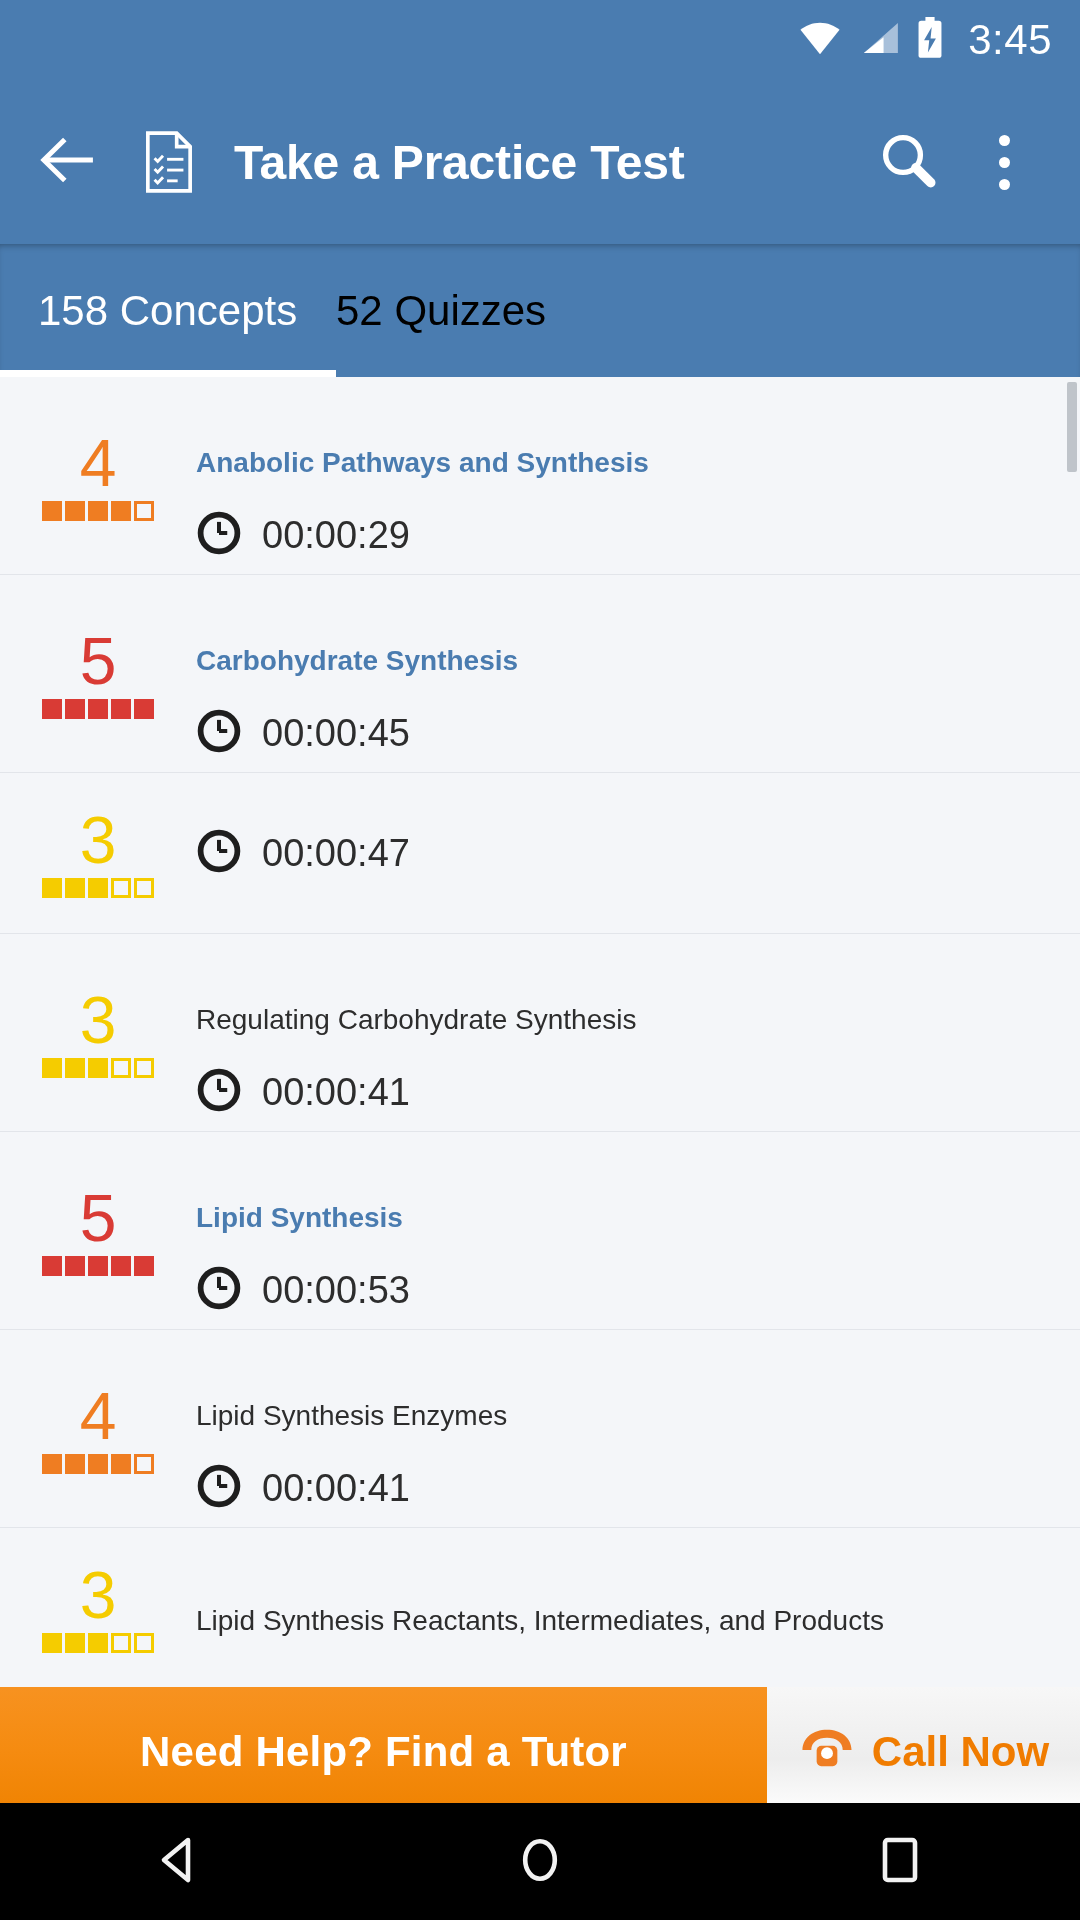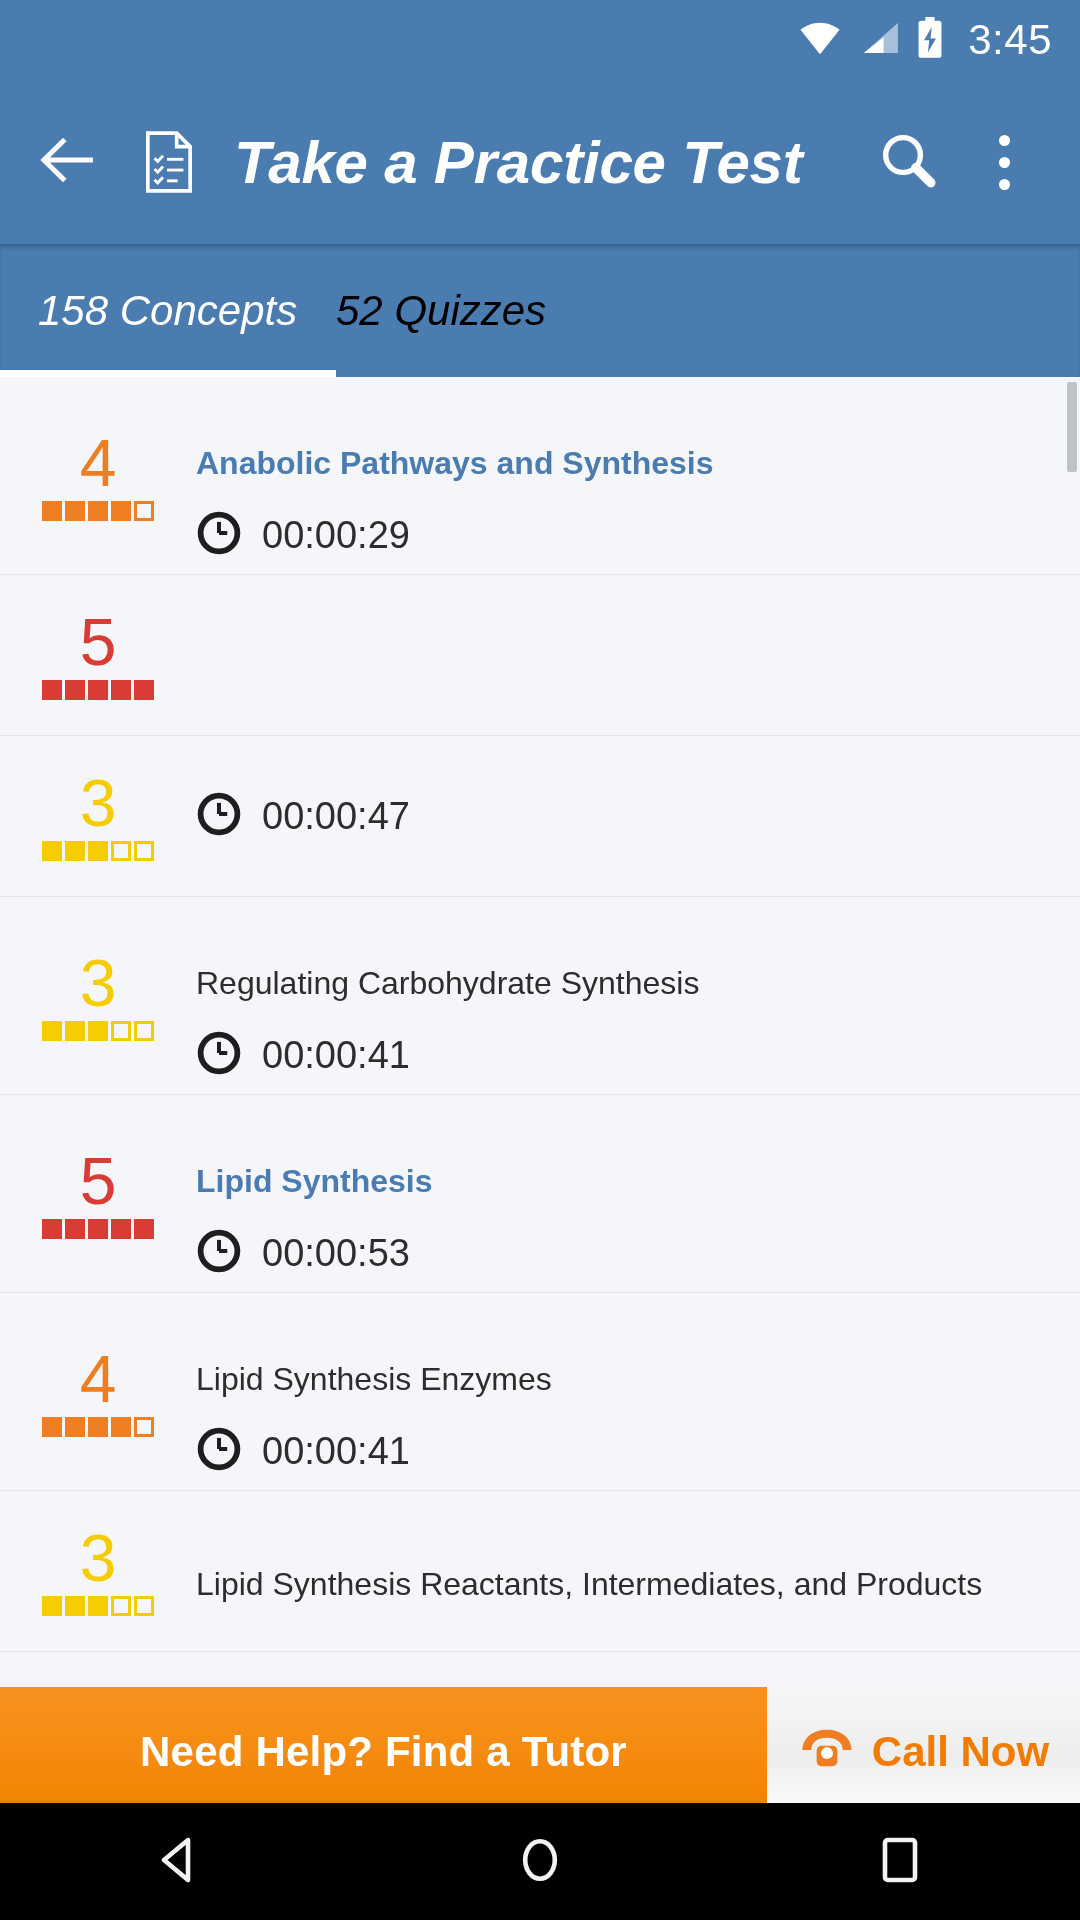--- a/index.html
+++ b/index.html
@@ -24,34 +24,33 @@
   }
 
   
   .toolbar{
     height:164px; background:#4a7cb0;
     display:flex; align-items:center; padding:0 28px;
   }
   .tb-back{ width:80px; display:flex; align-items:center; justify-content:center; }
   .tb-doc{ width:78px; display:flex; align-items:center; justify-content:center; margin-left:22px;}
   .tb-title{
-    color:#fff; font-size:60px; font-weight:bold;
-    margin-left:26px; white-space:nowrap; letter-spacing:-.2px;font-style:italic;
+    color:#fff; font-size:48px; font-weight:bold;
+    margin-left:26px; white-space:nowrap; letter-spacing:-.2px;
   }
   .tb-spacer{ flex:1; }
   .tb-icon{ width:96px; display:flex; align-items:center; justify-content:center; }
   .dots{ display:flex; flex-direction:column; gap:11px; align-items:center; }
   .dots i{ width:11px; height:11px; border-radius:50%; background:#fff; display:block; }
 
   
   .tabbar{
     height:133px; background:#4a7cb0; display:flex; align-items:flex-end;
     box-shadow: inset 0 5px 7px -4px rgba(0,0,0,.35);
     position:relative;
-    font-style:italic;
   }
   .tab{
     height:133px; display:flex; align-items:center; justify-content:flex-start;
     font-size:42px; position:relative;
   }
   .tab-0{ padding-left:38px; width:336px; color:#ffffff; font-weight:400;}
   .tab-1{ padding-left:0; width:340px; color:#000000; justify-content:flex-start;}
   .tab-0::after{
     content:""; position:absolute; left:0; right:0; bottom:0;
     height:7px; background:#ffffff;
@@ -74,21 +73,21 @@
     padding-top:4px;
   }
   .rating .num{ font-size:66px; line-height:56px; font-weight:400; }
   .squares{ display:flex; gap:3px; margin-top:10px; }
   .squares i{ width:20px; height:20px; display:block; }
   .sq-full{ }
   .sq-empty{ background:transparent !important; border:3px solid; }
 
   .rowbody{ flex:1; display:flex; flex-direction:column; justify-content:center; padding-right:40px; }
   .row-title{
-    font-size:32px; line-height:50px;
+    font-size:28px; line-height:50px;
     margin-bottom:22px;
     margin-top:47px;
   }
   .row-title.visited{ color:#4a7cb0; font-weight:bold; }
   .row-title.unvisited{ color:#2d2d2d; font-weight:400; }
   .row-time{ display:flex; align-items:center; gap:20px; }
   .row-time .t{ font-size:38px; color:#2d2d2d; }
 
   
   .scrollbar{
@@ -222,20 +221,31 @@
       <div class="rating">
         <div class="num" style="color: rgb(217, 59, 53);">5</div>
         <div class="squares">
           <i class="sq-full" style="background: rgb(217, 59, 53);"></i>
           <i class="sq-full" style="background: rgb(217, 59, 53);"></i>
           <i class="sq-full" style="background: rgb(217, 59, 53);"></i>
           <i class="sq-full" style="background: rgb(217, 59, 53);"></i>
           <i class="sq-full" style="background: rgb(217, 59, 53);"></i>
         </div>
       </div>
+      <div class="rowbody">
+        <div class="row-title visited">Carbohydrate Synthesis</div>
+        <div class="row-time">
+          <span><svg width="46" height="46" viewBox="0 0 24 24">
+              <circle cx="12" cy="12" r="9.6" fill="none" stroke="#1e1e1e" stroke-width="3"></circle>
+              <line x1="12" y1="6.2" x2="12" y2="12" stroke="#1e1e1e" stroke-width="2.1"></line>
+              <line x1="12" y1="12" x2="16.3" y2="12" stroke="#1e1e1e" stroke-width="2.1"></line>
+            </svg></span>
+          <span class="t">00:00:45</span>
+        </div>
+      </div>
     </div>
     <div class="row">
       <div class="rating">
         <div class="num" style="color: rgb(245, 204, 0);">3</div>
         <div class="squares">
           <i class="sq-full" style="background: rgb(245, 204, 0);"></i>
           <i class="sq-full" style="background: rgb(245, 204, 0);"></i>
           <i class="sq-full" style="background: rgb(245, 204, 0);"></i>
           <i class="sq-empty" style="border-color: rgb(245, 204, 0);"></i>
           <i class="sq-empty" style="border-color: rgb(245, 204, 0);"></i>

